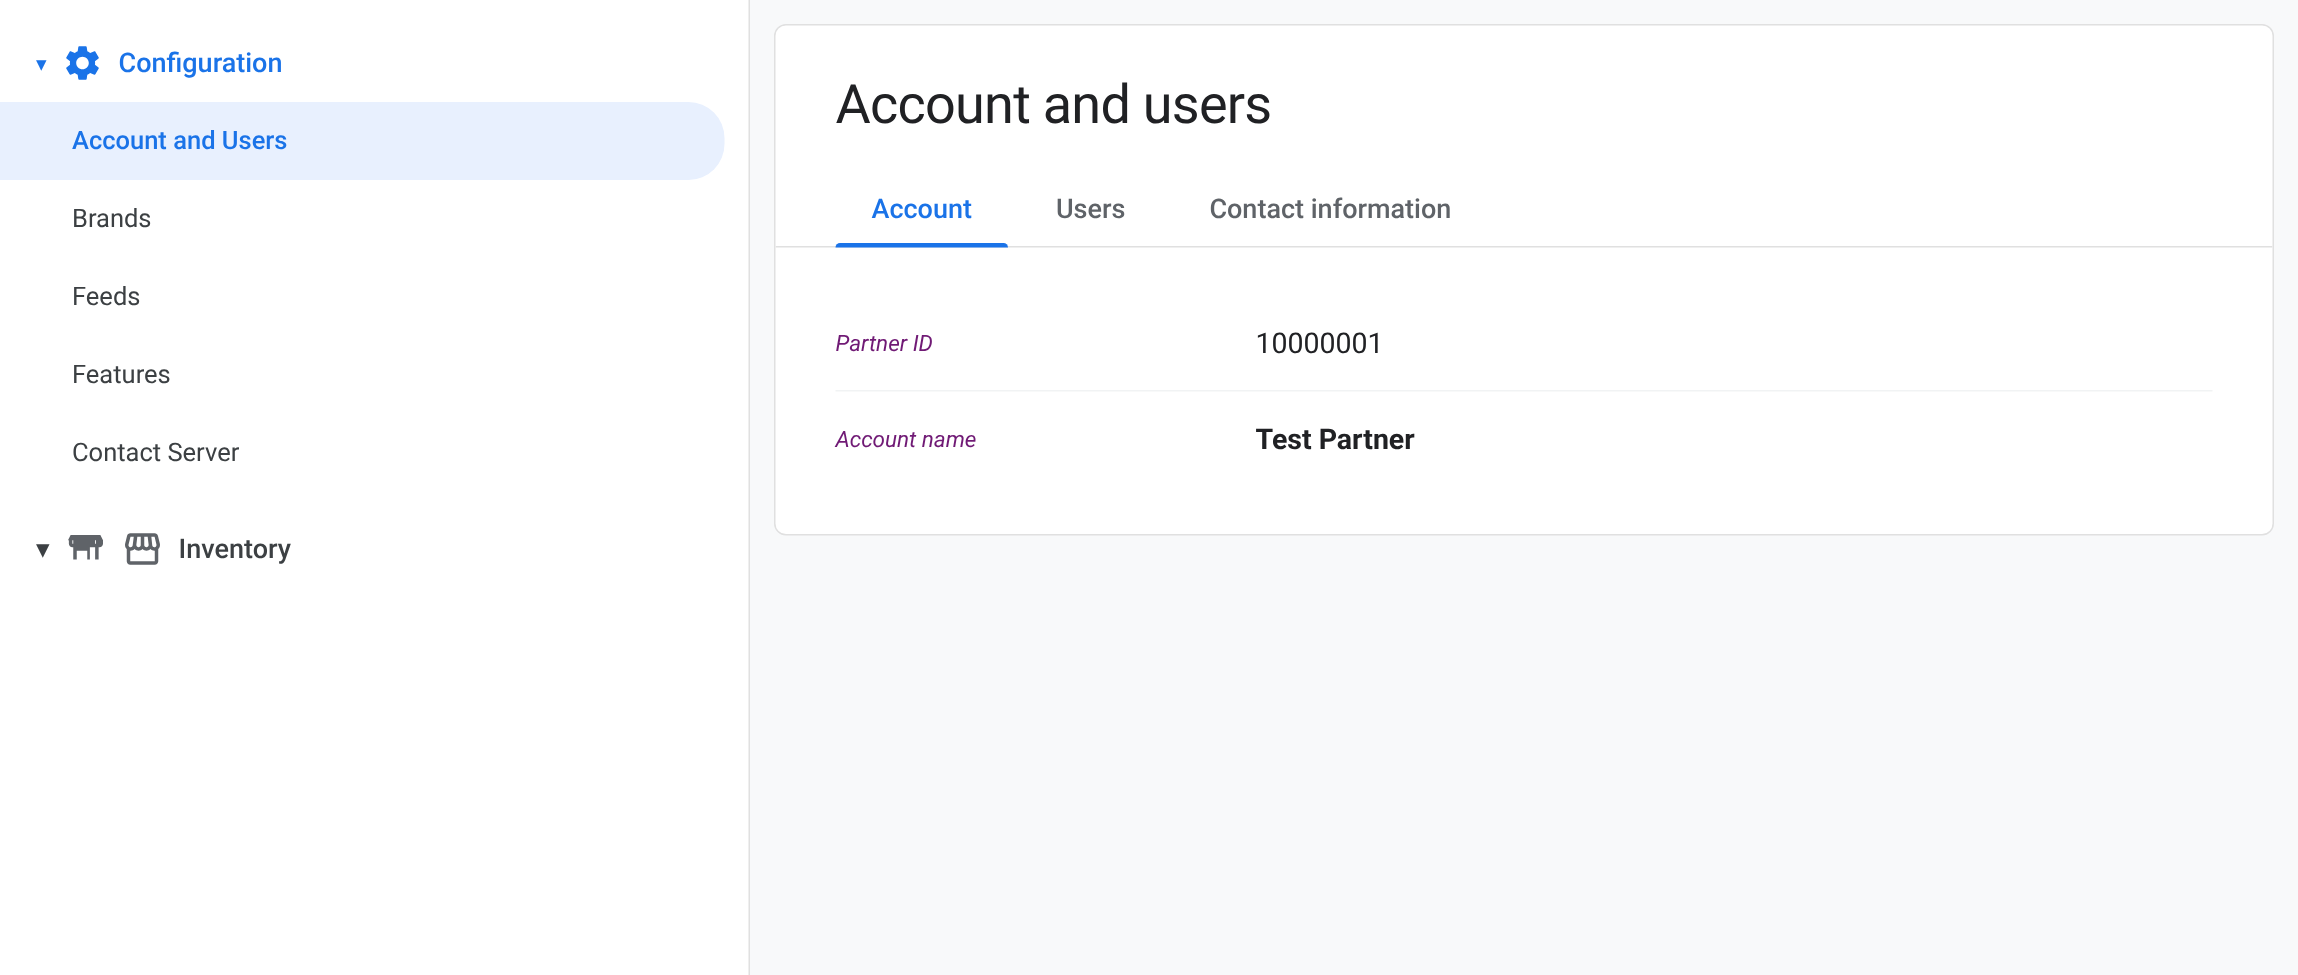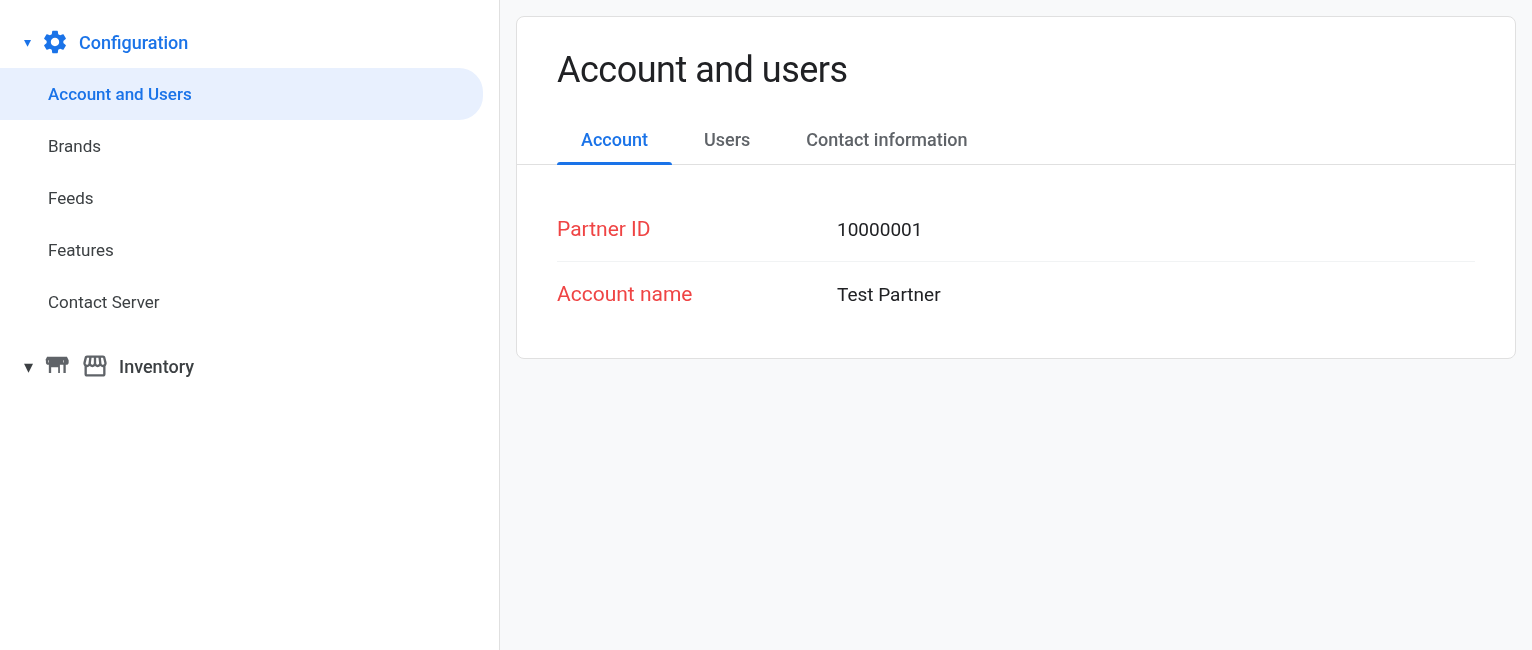--- a/index.html
+++ b/index.html
@@ -148,32 +148,33 @@
       padding: 20px 0;
       border-bottom: 1px solid #f1f3f4;
     }
 
     .field-row:last-child {
       border-bottom: none;
     }
 
     .field-label {
       width: 280px;
-      font-size: 21px;
-      color: #ef4444;
+      font-size: 15px;
+      color: #701a75;
       font-weight: 400;
+      font-style: italic;
     }
 
     .field-value {
       font-size: 19px;
       color: #202124;
     }
 
     .field-value.bold {
-      font-weight: 400;
+      font-weight: 700;
     }
   </style>
 </head>
 <body>
 
 <aside class="sidebar">
   <div class="sidebar-section-header">
     <span class="chevron-icon">▾</span>
     <svg class="gear-icon" viewBox="0 0 24 24" fill="currentColor">
       <path d="M19.14,12.94c0.04-0.3,0.06-0.61,0.06-0.94c0-0.32-0.02-0.64-0.07-0.94l2.03-1.58c0.18-0.14,0.23-0.41,0.12-0.61 l-1.92-3.32c-0.12-0.22-0.37-0.29-0.59-0.22l-2.39,0.96c-0.5-0.38-1.03-0.7-1.62-0.94L14.4,2.81c-0.04-0.24-0.24-0.41-0.48-0.41 h-3.84c-0.24,0-0.43,0.17-0.47,0.41L9.25,5.35C8.66,5.59,8.12,5.92,7.63,6.29L5.24,5.33c-0.22-0.08-0.47,0-0.59,0.22L2.74,8.87 C2.62,9.08,2.66,9.34,2.86,9.48l2.03,1.58C4.84,11.36,4.8,11.69,4.8,12s0.02,0.64,0.07,0.94l-2.03,1.58 c-0.18,0.14-0.23,0.41-0.12,0.61l1.92,3.32c0.12,0.22,0.37,0.29,0.59,0.22l2.39-0.96c0.5,0.38,1.03,0.7,1.62,0.94l0.36,2.54 c0.05,0.24,0.24,0.41,0.48,0.41h3.84c0.24,0,0.44-0.17,0.47-0.41l0.36-2.54c0.59-0.24,1.13-0.56,1.62-0.94l2.39,0.96 c0.22,0.08,0.47,0,0.59-0.22l1.92-3.32c0.12-0.22,0.07-0.47-0.12-0.61L19.14,12.94z M12,15.6c-1.98,0-3.6-1.62-3.6-3.6 s1.62-3.6,3.6-3.6s3.6,1.62,3.6,3.6S13.98,15.6,12,15.6z"></path>

